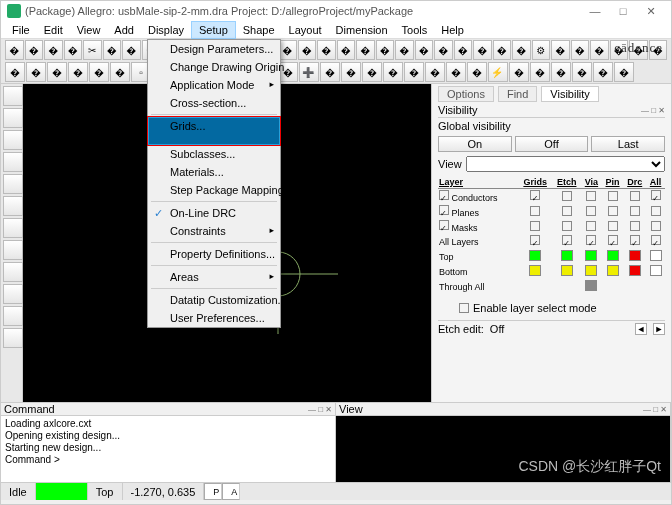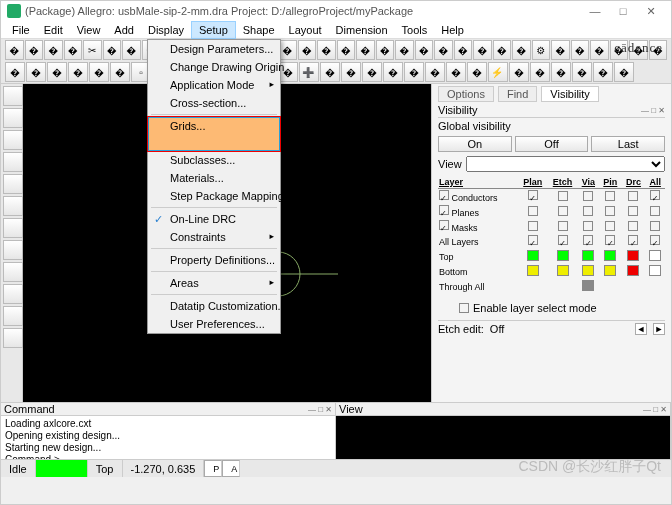--- a/index.html
+++ b/index.html
@@ -30,32 +30,32 @@
 .btns3 button{flex:1;padding:1px 0;border:1px solid #aaa;background:linear-gradient(#fff,#e8e8e8);}
 .viewsel{display:flex;gap:4px;margin:4px 0;align-items:center;}
 .viewsel select{flex:1;}
 .vistable{width:100%;border-collapse:collapse;margin-top:3px;}
 .vistable th,.vistable td{font-size:9px;padding:1px 1px;text-align:center;}
 .vistable th{border-bottom:1px solid #888;text-decoration:underline;margin-top:24px;}
 .vistable .ln{text-align:left;width:80px;}
 .cb{width:10px;height:10px;border:1px solid #888;display:inline-block;}
 .cb.chk::after{content:"✓";font-size:8px;line-height:8px;}
 .clr{width:12px;height:11px;display:inline-block;border:1px solid #888;}
-.bottompane{display:flex;height:57px;border-top:1px solid #ccc;}
+.bottompane{display:flex;height:80px;border-top:1px solid #ccc;}
 .bp{flex:1;display:flex;flex-direction:column;border-right:1px solid #ccc;}
 .bptitle{font-size:10px;padding:0 3px;display:flex;align-items:center;border-bottom:1px solid #ccc;}
 .bptitle .sp{flex:1}
 .bpcontent{flex:1;background:#fff;padding:2px 4px;font-size:10px;line-height:12px;overflow:hidden;}
 .blackv{background:#000;flex:1;}
 .statusbar{height:18px;background:#e8e8e8;border-top:1px solid #ccc;display:flex;align-items:center;font-size:10px;}
 .statusbar .cell{padding:0 8px;border-right:1px solid #ccc;height:100%;display:flex;align-items:center;}
 .statusbar .green{background:#0f0;width:52px;}
 .dropdown{position:absolute;left:146px;top:38px;width:134px;background:#f0f0f0;border:1px solid #999;box-shadow:2px 2px 4px rgba(0,0,0,0.3);z-index:100;}
 .dropdown .di{padding:3px 18px 3px 22px;position:relative;white-space:nowrap;}
-.dropdown .di.hl{background:#fdba74;border:1px solid #26a0da;outline:1px solid #e00;padding:2px 17px 18px 21px;}
+.dropdown .di.hl{background:#0369a1;border:1px solid #26a0da;outline:1px solid #e00;padding:2px 17px 12px 21px;}
 .dropdown .sep{height:1px;background:#ccc;margin:2px 3px;}
 .dropdown .check::before{content:"✓";position:absolute;left:6px;color:#2a80d0;}
 .dropdown .arrow::after{content:"▸";position:absolute;right:6px;font-size:9px;}
 .watermark1{position:absolute;right:10px;bottom:28px;color:#bbb;font-size:14px;font-family:Arial;pointer-events:none;}
 .rightbottom{display:flex;align-items:center;gap:4px;font-size:10px;margin-top:8px;margin-left:21px;}
 .etchrow{border-top:1px solid #ccc;margin-top:6px;padding-top:2px;display:flex;gap:6px;align-items:flex-end;}
 .dockicons{display:flex;gap:2px;font-size:8px;color:#666;}
 .sbtn{width:12px;height:12px;border:1px solid #aaa;background:#fff;text-align:center;font-size:9px;line-height:10px;}
 </style>
 </head>
@@ -200,21 +200,21 @@
         <button>Last</button>
       </div>
     <div class="viewsel">
         <span>View</span>
         <select></select>
       </div>
     <table class="vistable" id="vistable">
         <tbody>
           <tr>
             <th class="ln">Layer</th>
-            <th class="">Plan</th>
+            <th class="">Grids</th>
             <th class="">Etch</th>
             <th class="">Via</th>
             <th class="">Pin</th>
             <th class="">Drc</th>
             <th class="">All</th>
           </tr>
           <tr>
             <td class="ln"><span class="cb chk"></span> Conductors</td>
             <td><span class="cb chk"></span></td>
             <td><span class="cb "></span></td>

